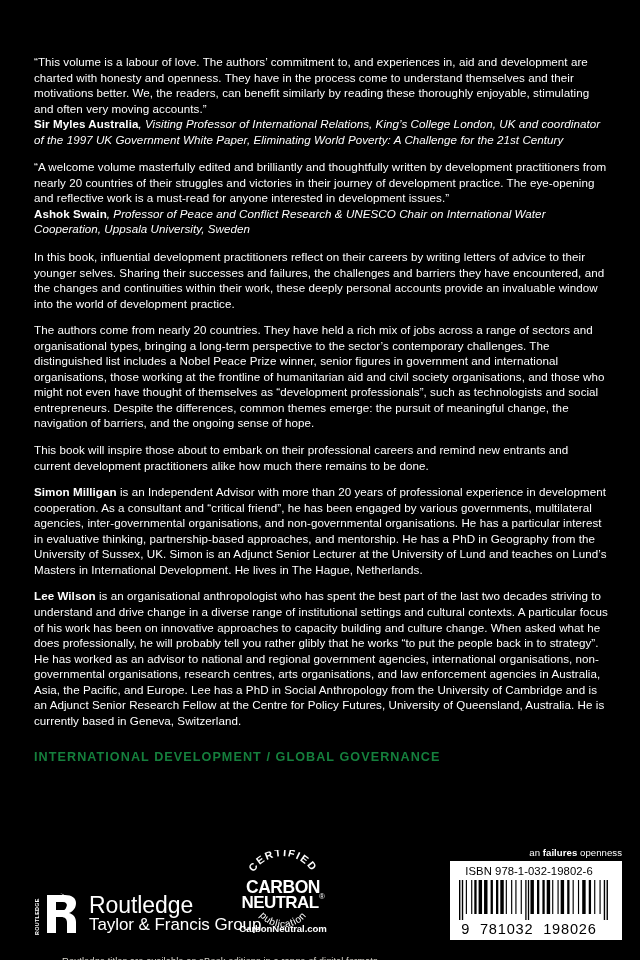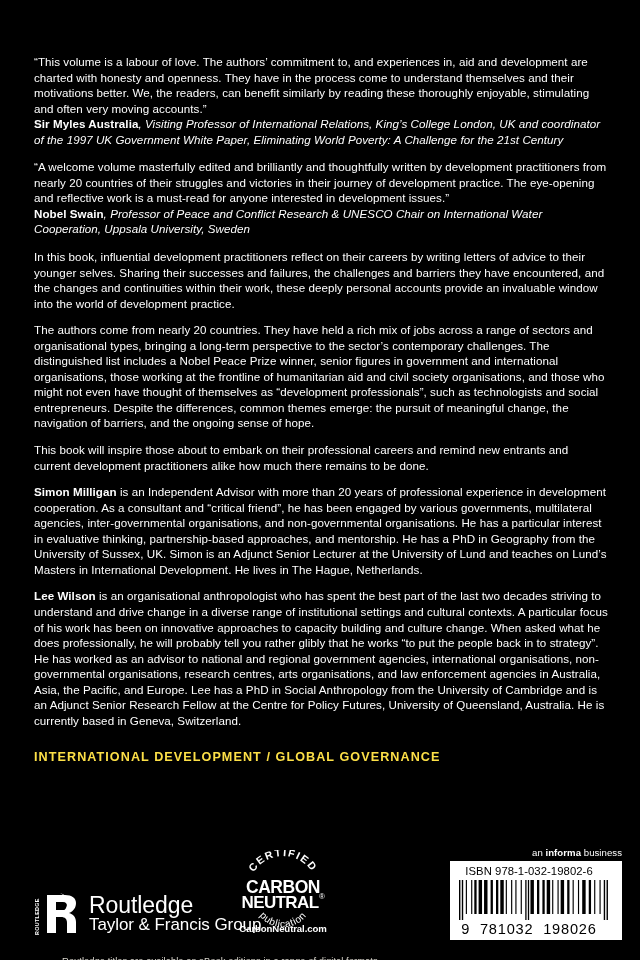--- a/index.html
+++ b/index.html
@@ -32,21 +32,21 @@
   .attrib-name { font-weight:bold; }
   .attrib-role { font-style:italic; }
   .bioname { font-weight:bold; }
 
   
   .category {
     font-size:12.6px;
     font-weight:bold;
     letter-spacing:0.085em;
     margin-top:22px;
-    color:#fde047;
+    color:#15803d;
   }
 
   
   .bottom {
     position:absolute;
     left:0; right:0; bottom:0;
     height:140px;
   }
 
   
@@ -160,21 +160,21 @@
 
 <div class="page">
 
   <div class="blurb endorse">
     <span class="quote">“This volume is a labour of love. The authors’ commitment to, and experiences in, aid and development are charted with honesty and openness. They have in the process come to understand themselves and their motivations better. We, the readers, can benefit similarly by reading these thoroughly enjoyable, stimulating and often very moving accounts.”</span><br>
     <span class="attrib-name">Sir Myles Australia</span><span class="attrib-role">, Visiting Professor of International Relations, King’s College London, UK and coordinator of the 1997 UK Government White Paper, Eliminating World Poverty: A Challenge for the 21st Century</span>
   </div>
 
   <div class="blurb endorse">
     <span class="quote">“A welcome volume masterfully edited and brilliantly and thoughtfully written by development practitioners from nearly 20 countries of their struggles and victories in their journey of development practice. The eye-opening and reflective work is a must-read for anyone interested in development issues.”</span><br>
-    <span class="attrib-name">Nobel Swain</span><span class="attrib-role">, Professor of Peace and Conflict Research &amp; UNESCO Chair on International Water Cooperation, Uppsala University, Sweden</span>
+    <span class="attrib-name">Ashok Swain</span><span class="attrib-role">, Professor of Peace and Conflict Research &amp; UNESCO Chair on International Water Cooperation, Uppsala University, Sweden</span>
   </div>
 
   <p class="blurb">In this book, influential development practitioners reflect on their careers by writing letters of advice to their younger selves. Sharing their successes and failures, the challenges and barriers they have encountered, and the changes and continuities within their work, these deeply personal accounts provide an invaluable window into the world of development practice.</p>
   <p class="blurb">The authors come from nearly 20 countries. They have held a rich mix of jobs across a range of sectors and organisational types, bringing a long-term perspective to the sector’s contemporary challenges. The distinguished list includes a Nobel Peace Prize winner, senior figures in government and international organisations, those working at the frontline of humanitarian aid and civil society organisations, and those who might not even have thought of themselves as “development professionals”, such as technologists and social entrepreneurs. Despite the differences, common themes emerge: the pursuit of meaningful change, the navigation of barriers, and the ongoing sense of hope.</p>
   <p class="blurb">This book will inspire those about to embark on their professional careers and remind new entrants and current development practitioners alike how much there remains to be done.</p>
 
   <div class="blurb">
     <span class="bioname">Simon Milligan</span><span> is an Independent Advisor with more than 20 years of professional experience in development cooperation. As a consultant and “critical friend”, he has been engaged by various governments, multilateral agencies, inter-governmental organisations, and non-governmental organisations. He has a particular interest in evaluative thinking, partnership-based approaches, and mentorship. He has a PhD in Geography from the University of Sussex, UK. Simon is an Adjunct Senior Lecturer at the University of Lund and teaches on Lund’s Masters in International Development. He lives in The Hague, Netherlands.</span>
   </div>
 
@@ -214,21 +214,21 @@
         <text x="52" y="43" text-anchor="middle" font-family="Liberation Sans, sans-serif" font-size="17.5" font-weight="bold" fill="#ffffff" letter-spacing="-0.5" id="cn-l1">CARBON</text>
         <text x="49" y="58" text-anchor="middle" font-family="Liberation Sans, sans-serif" font-size="17" font-weight="bold" fill="#ffffff" letter-spacing="-0.6" id="cn-l2">NEUTRAL</text>
         <text x="88" y="49" font-family="Liberation Sans, sans-serif" font-size="8" fill="#ffffff" id="cn-reg">®</text>
         <text font-family="Liberation Sans, sans-serif" font-size="10" fill="#ffffff" letter-spacing="0.6">
           <textPath href="#arcBot" startOffset="50%" text-anchor="middle" id="cn-bot">publication</textPath>
         </text>
         <text x="52" y="82" text-anchor="middle" font-family="Liberation Sans, sans-serif" font-size="9.6" font-weight="bold" fill="#ffffff" letter-spacing="-0.1" id="cn-dom">CarbonNeutral.com</text>
       </svg>
     </div>
 
-    <div class="informa"><span>an </span><b>informa</b><span> business</span></div>
+    <div class="informa"><span>an </span><b>failures</b><span> openness</span></div>
 
     <div class="barcode-box">
       <div class="bc-isbn">ISBN 978-1-032-19802-6</div>
       <svg class="bc-bars" viewBox="0 0 153.54999999999998 40" preserveAspectRatio="none" id="bc-svg">
           <rect x="2" y="0" width="1.4" height="40" fill="#000"></rect>
           <rect x="4.8" y="0" width="1.4" height="40" fill="#000"></rect>
           <rect x="8.8" y="0" width="1.15" height="34" fill="#000"></rect>
           <rect x="14.150000000000002" y="0" width="1.15" height="34" fill="#000"></rect>
           <rect x="17.300000000000004" y="0" width="2.3" height="34" fill="#000"></rect>
           <rect x="21.600000000000005" y="0" width="3.4499999999999997" height="34" fill="#000"></rect>

